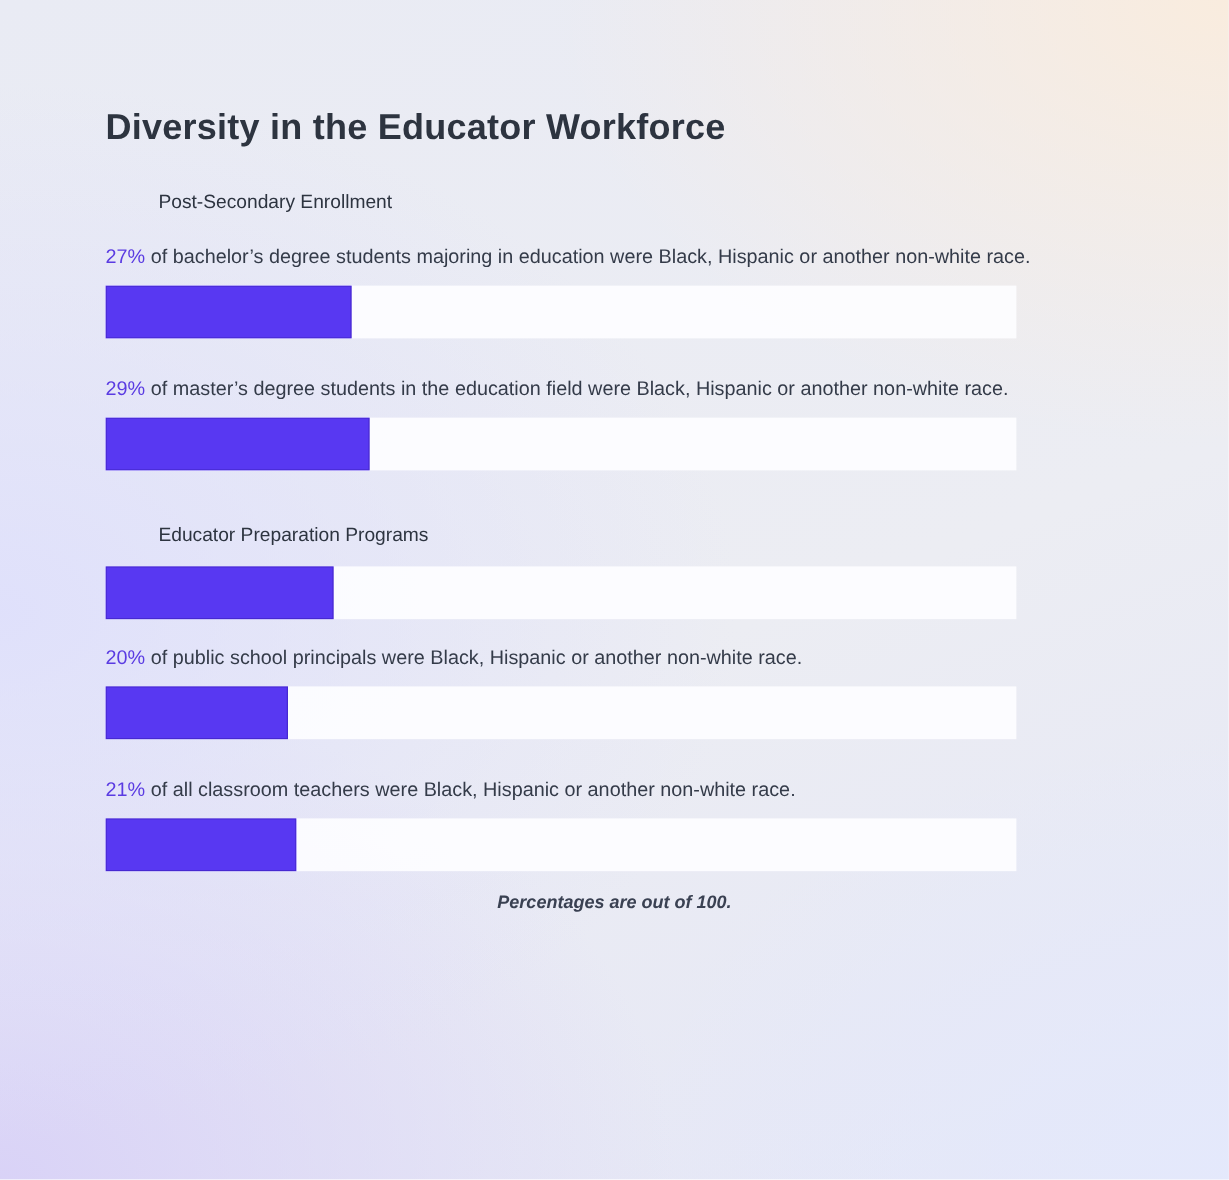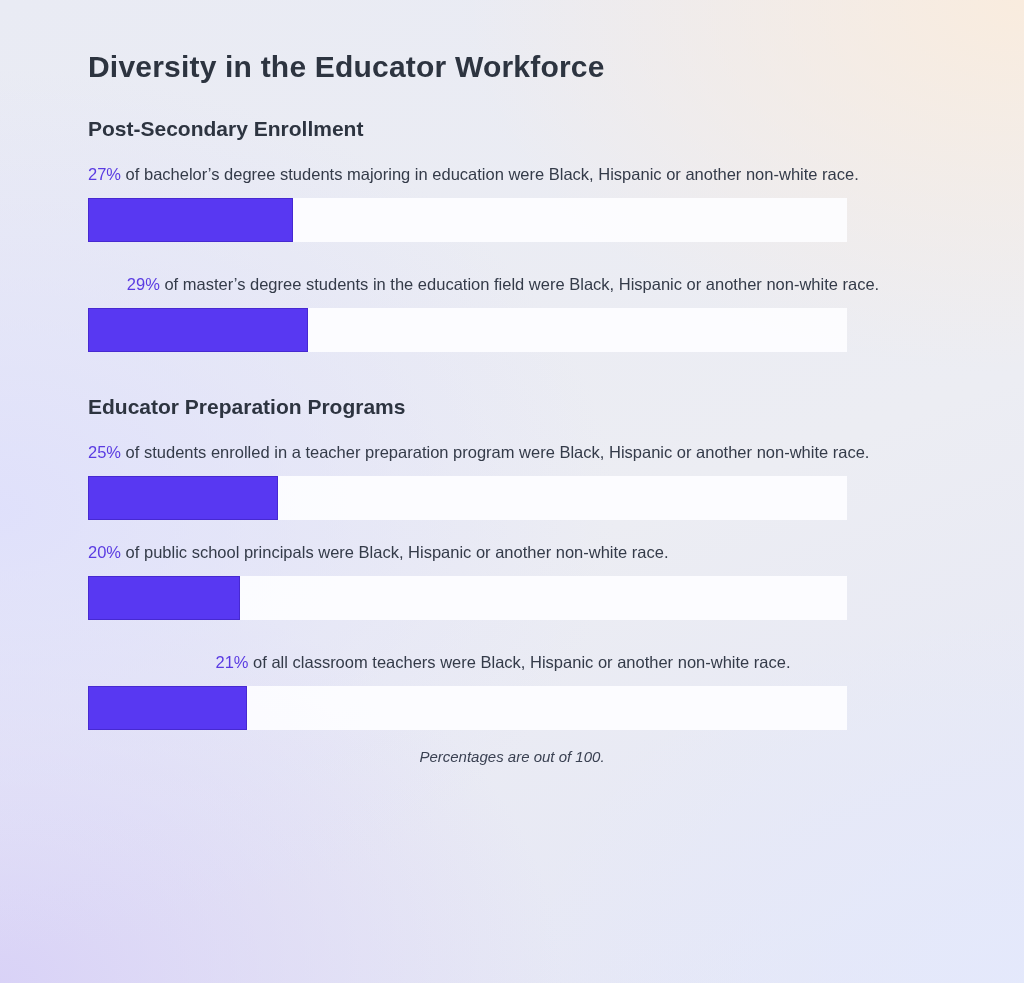--- a/index.html
+++ b/index.html
@@ -20,63 +20,66 @@
       radial-gradient(55% 42% at 0% 100%, rgba(216,209,247,0.95) 0%, rgba(216,209,247,0) 100%),
       radial-gradient(50% 38% at 100% 100%, rgba(228,233,252,0.9) 0%, rgba(228,233,252,0) 100%),
       linear-gradient(160deg, #E9EBF4 0%, #ECEDF3 55%, #E4E6F6 100%);
   }
   h1.title {
     font-size: 30px;
     line-height: 34px;
     font-weight: 700;
     color: #2D3440;
     letter-spacing: 0.2px;
+    margin-top: 40px;
   }
   p.intro {
     margin-top: 13px;
     max-width: 766px;
     font-size: 16.5px;
     line-height: 24px;
     color: #343B49;
   }
   h2.section-heading {
     margin-top: 42px;
-    font-size: 21px;
+    font-size: 16px;
     line-height: 26px;
-    font-weight: 700;
+    font-weight: 400;
     color: #2D3440;
+    margin-left: 44px;
   }
   h2.section-heading.first { margin-top: 32px; }
   p.stat {
     margin-top: 20px;
     max-width: 830px;
     font-size: 16.5px;
     line-height: 24px;
     color: #343B49;
   }
-  p.stat.after-bar { margin-top: 30px; text-align: center; }
+  p.stat.after-bar { margin-top: 30px; }
   .pct { color: #5A3BE2; font-weight: 400; margin-top: 33px; }
   .track {
     margin-top: 12px;
     width: 759px;
     height: 44px;
     background: rgba(253,253,255,0.93);
   }
   .fill {
     height: 100%;
     background: #5838F2;
     box-shadow: inset 0 0 0 1px rgba(47,21,160,0.40);
   }
   p.footnote {
     width: 1024px;
     margin: 18px 0 0 -88px;
     text-align: center;
     font-style: italic;
     font-size: 15px;
     color: #3A4152;
+    font-weight: bold;
   }
 </style>
 </head>
 <body>
 
 <div class="page">
 
   <h1 class="title">Diversity in the Educator Workforce</h1>
 
 
@@ -90,21 +93,20 @@
 
     <p class="stat after-bar"><span class="pct">29%</span><span> of master’s degree students in the education field were Black, Hispanic or another non-white race.</span></p>
     <div class="track">
       <div class="fill" style="width: 29%;"></div>
     </div>
   </section>
 
   <section>
     <h2 class="section-heading">Educator Preparation Programs</h2>
 
-    <p class="stat"><span class="pct">25%</span><span> of students enrolled in a teacher preparation program were Black, Hispanic or another non-white race.</span></p>
     <div class="track">
       <div class="fill" style="width: 25%;"></div>
     </div>
   </section>
 
   <section>
 
     <p class="stat"><span class="pct">20%</span><span> of public school principals were Black, Hispanic or another non-white race.</span></p>
     <div class="track">
       <div class="fill" style="width: 20%;"></div>

